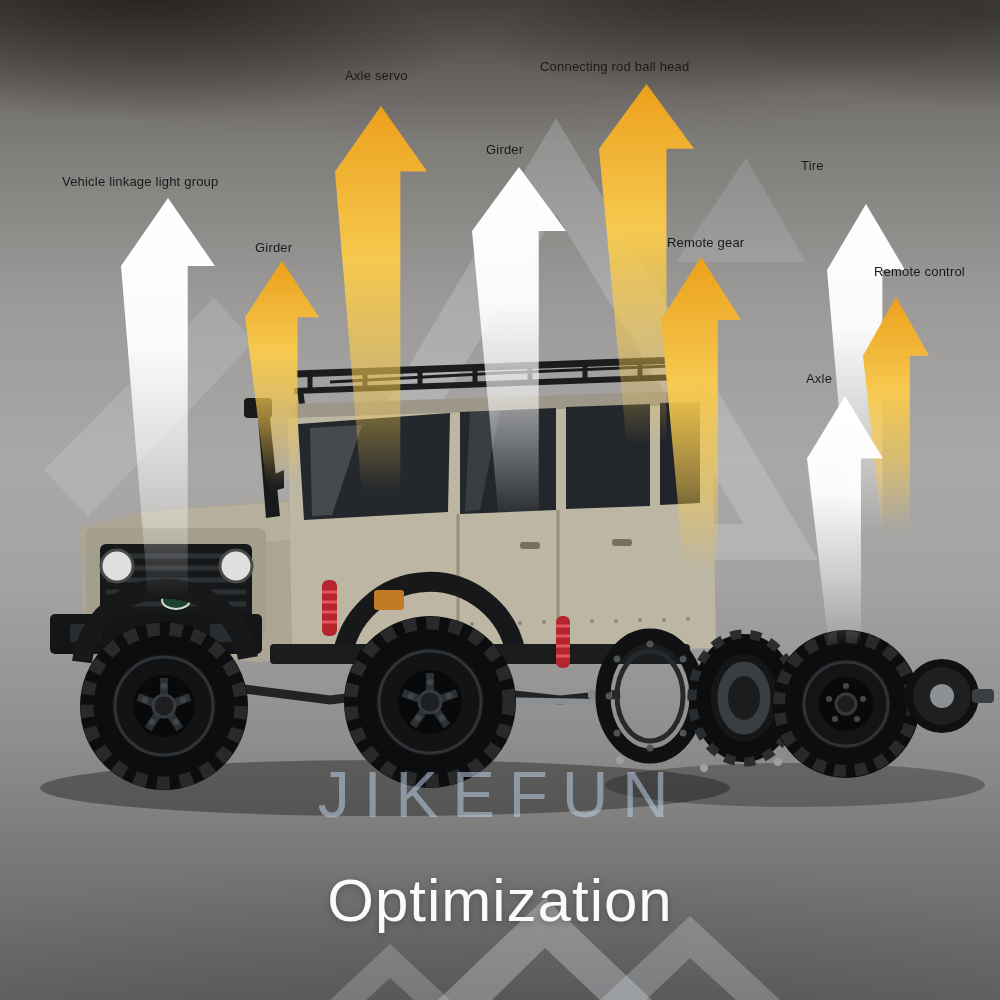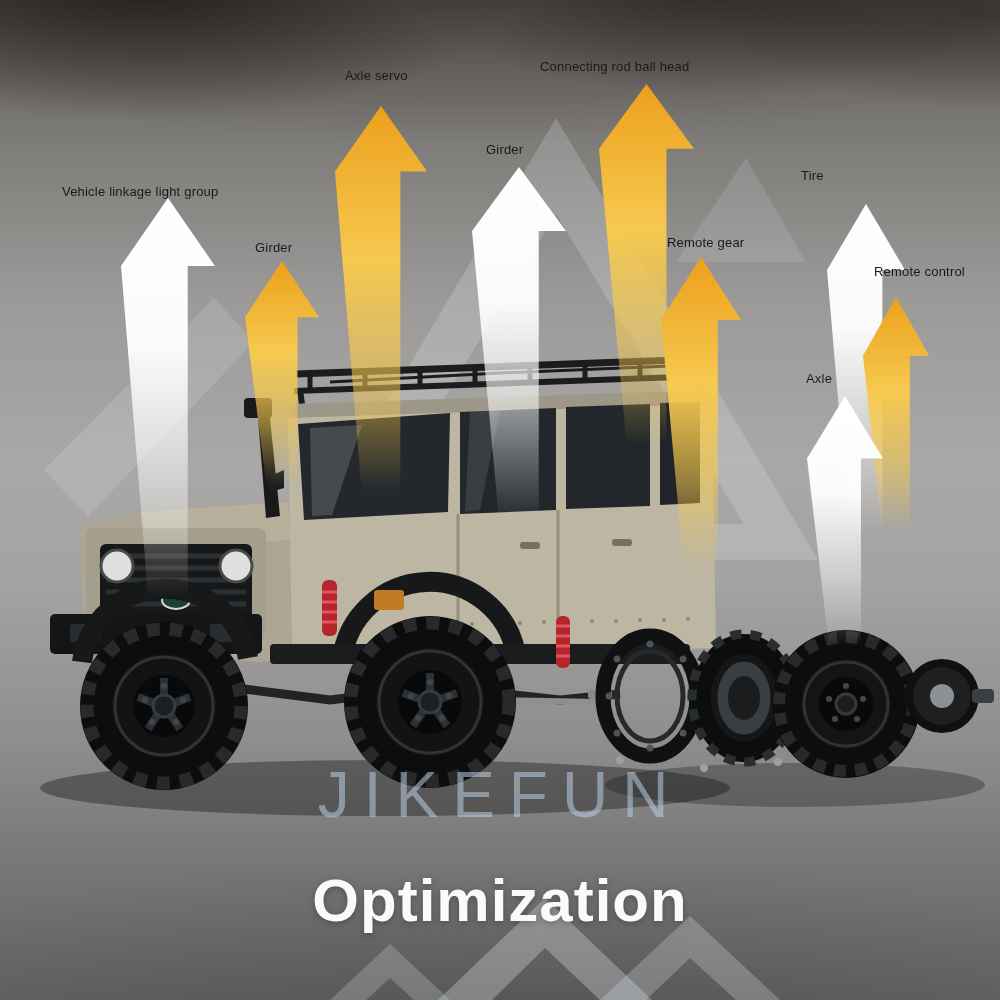--- a/index.html
+++ b/index.html
@@ -38,21 +38,21 @@
     position:absolute; white-space:nowrap; font-size:13px;
     color: var(--label-text,#1A1A1A); letter-spacing:0.2px;
   }
   .watermark-text {
     position:absolute; left:240px; top:758px; width:520px; text-align:center;
     font-size:64px; font-weight:400; letter-spacing:14px;
     color: rgba(188,206,230,0.55); pointer-events:none;
   }
   .title {
     position:absolute; left:0; top:866px; width:1000px; text-align:center;
-    font-size:60px; font-weight:700; color: var(--title-text,#FAFAFA);
+    font-size:60px; font-weight:400; color: var(--title-text,#FAFAFA);
     letter-spacing:1px; text-shadow:0 2px 6px rgba(0,0,0,0.25);
   }
 </style>
 </head>
 <body>
 
 <div class="canvas">
 
   <div class="clouds"></div>
 
@@ -238,25 +238,25 @@
   <div class="arrow white" style="left:121px;top:198px;width:94px;height:400px;--h:17%"></div>
   <div class="arrow yellow" style="left:245px;top:261px;width:74px;height:225px;--h:25%"></div>
   <div class="arrow yellow" style="left:335px;top:106px;width:92px;height:385px;--h:17%"></div>
   <div class="arrow white" style="left:472px;top:167px;width:94px;height:355px;--h:18%"></div>
   <div class="arrow yellow" style="left:599px;top:84px;width:95px;height:360px;--h:18%"></div>
   <div class="arrow yellow" style="left:661px;top:257px;width:80px;height:315px;--h:20%"></div>
   <div class="arrow white" style="left:827px;top:204px;width:78px;height:330px;--h:20%"></div>
   <div class="arrow yellow" style="left:863px;top:297px;width:66px;height:235px;--h:25%"></div>
   <div class="arrow white" style="left:807px;top:396px;width:76px;height:250px;--h:25%"></div>
 
-  <div class="label" style="left:62px;top:184px">Vehicle linkage light group</div>
+  <div class="label" style="left:62px;top:174px">Vehicle linkage light group</div>
   <div class="label" style="left:255px;top:240px">Girder</div>
   <div class="label" style="left:345px;top:68px">Axle servo</div>
   <div class="label" style="left:540px;top:59px">Connecting rod ball head</div>
   <div class="label" style="left:486px;top:142px">Girder</div>
   <div class="label" style="left:667px;top:235px">Remote gear</div>
-  <div class="label" style="left:801px;top:168px">Tire</div>
+  <div class="label" style="left:801px;top:158px">Tire</div>
   <div class="label" style="left:874px;top:264px">Remote control</div>
   <div class="label" style="left:806px;top:371px">Axle</div>
 
   <div class="title">Optimization</div>
 
 </div>
 
 </body></html>

